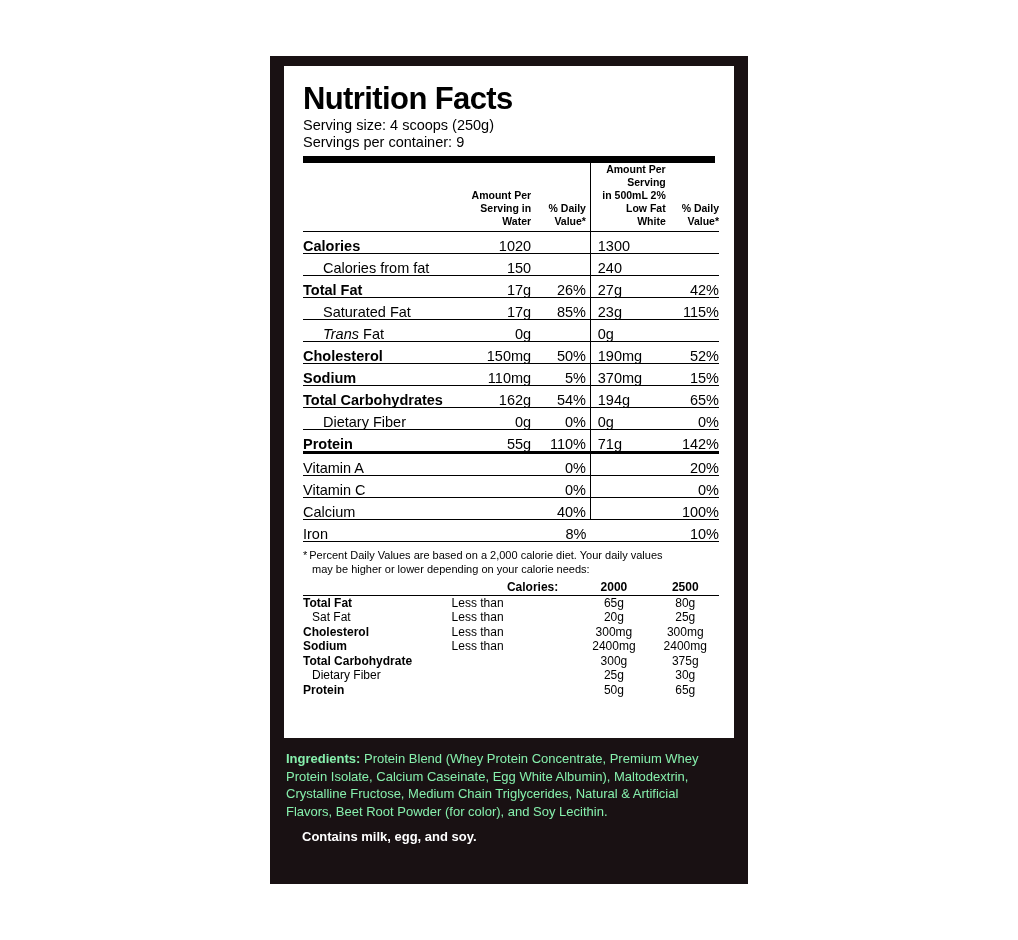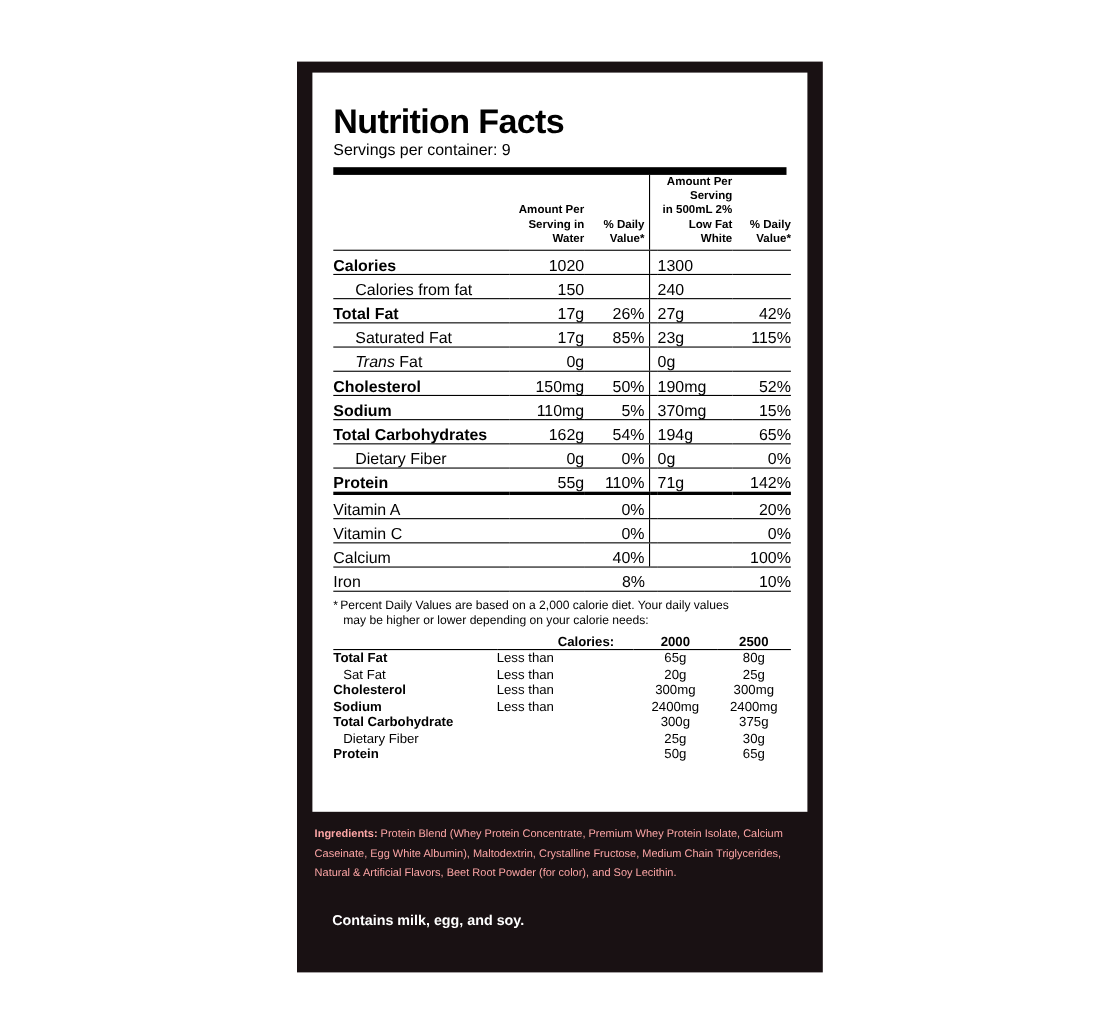--- a/index.html
+++ b/index.html
@@ -36,21 +36,21 @@
     box-sizing: border-box;
     padding: 12px 14px 0 14px;
   }
 
   .nf-title {
     font-size: 31px;
     font-weight: bold;
     letter-spacing: -0.6px;
     line-height: 34px;
     color: #000;
-    margin: 16px 0 1px 5px;
+    margin: 4px 0 1px 5px;
   }
   .nf-serving {
     font-size: 14.5px;
     line-height: 16.5px;
     color: #000;
     margin-left: 5px;
   }
 
   .rule-thick {
     height: 7px;
@@ -136,42 +136,43 @@
   .dv-bold { font-weight: bold; }
   .dv-ind { padding-left: 9px !important; }
   .dv-topline td { border-top: 1px solid #000; }
 
   
   #ingredients {
     position: absolute;
     left: 16px;
     top: 694px;
     width: 432px;
-    color: #fca5a5;
-    font-size: 10px;
+    color: #86efac;
+    font-size: 13px;
     line-height: 17.5px;
   }
   #ingredients .lead { font-weight: bold; }
   #contains {
     position: absolute;
     left: 32px;
     top: 773px;
     color: #ffffff;
     font-size: 13px;
     font-weight: bold;
   }
 </style>
 </head>
 <body>
 
 <div id="label-panel">
 
   <div id="nutrition-card">
 
     <div class="nf-title">Nutrition Facts</div>
+    <div class="nf-serving">Serving size: 4 scoops  (250g)</div>
     <div class="nf-serving">Servings per container: 9</div>
 
     <div class="rule-thick"></div>
 
     <table class="nf">
       <tbody>
           <tr class="hdr-row row-line">
         <td class="col-name"></td>
         <td class="col-amt1 hdr-center">
           <span>Amount Per</span><br>

